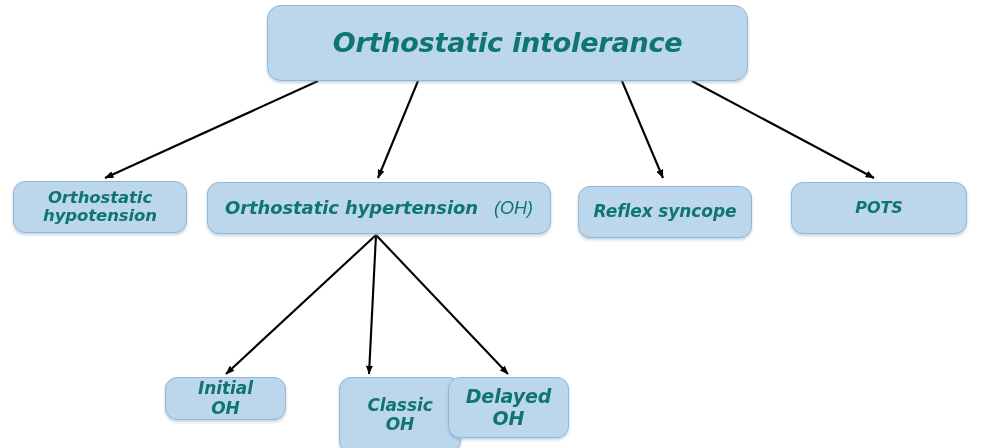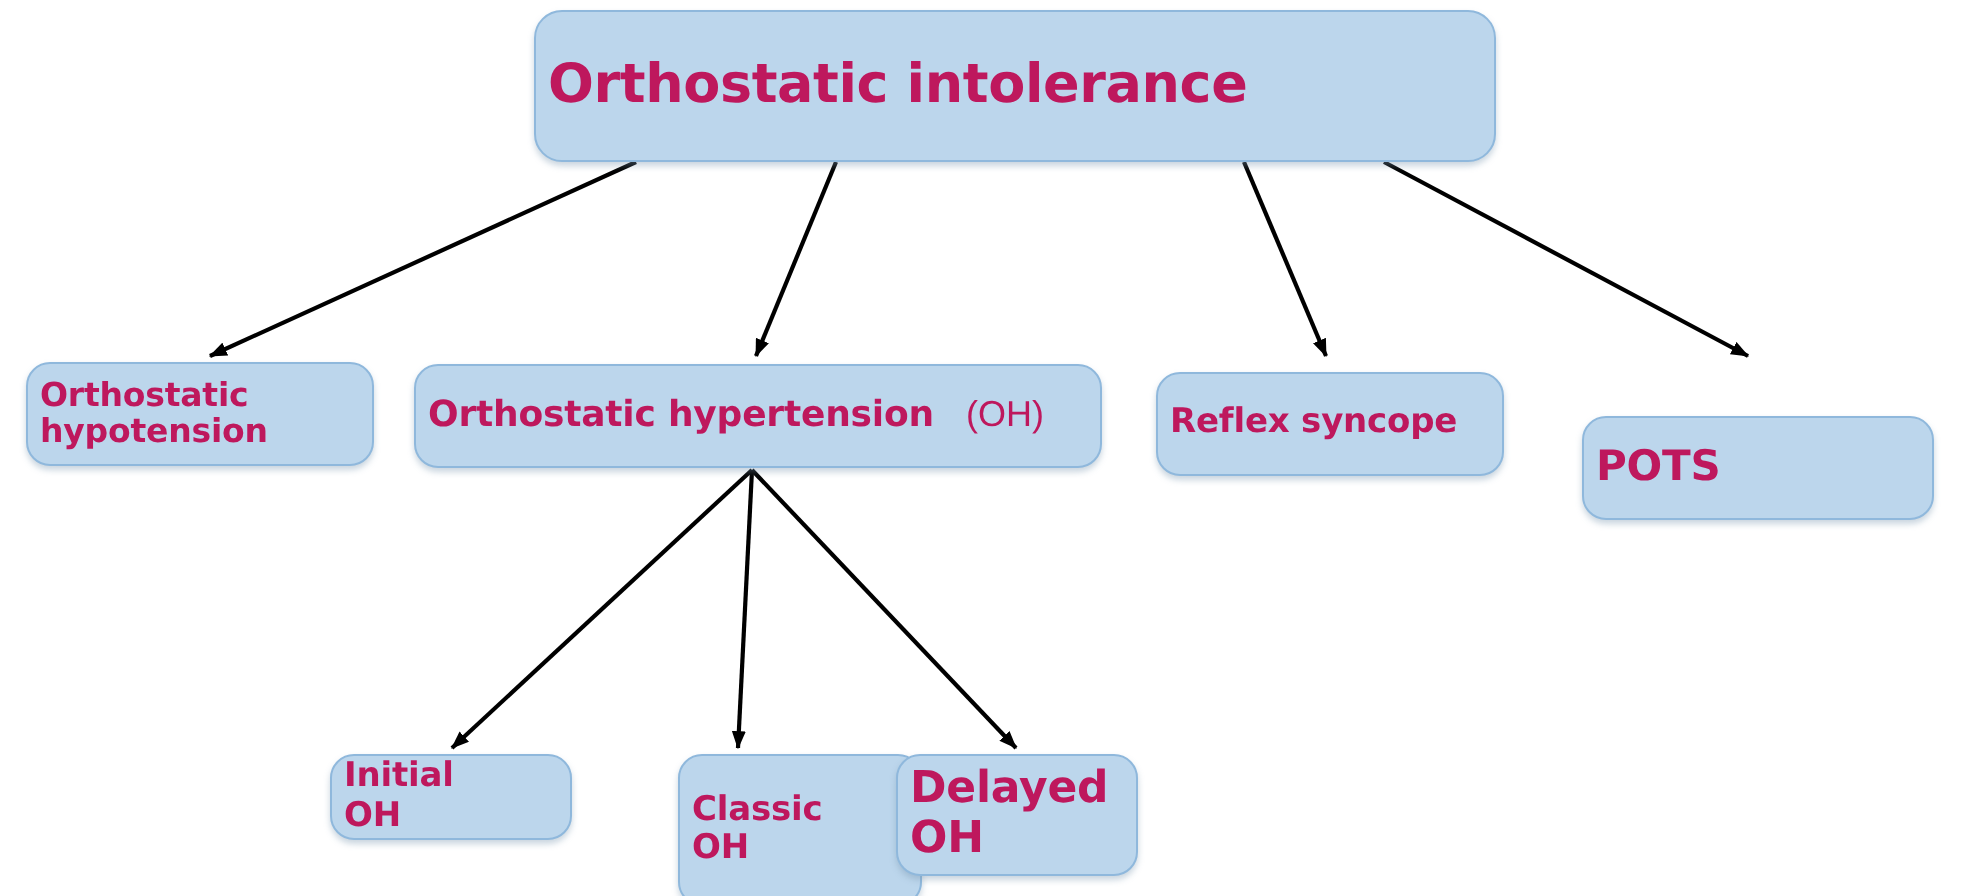--- a/index.html
+++ b/index.html
@@ -35,24 +35,26 @@
   .node {
     position: absolute;
     box-sizing: border-box;
     background: #bcd6ec;
     border: 1px solid #8fb8dc;
     border-radius: 12px;
     box-shadow: 0 2px 3px rgba(120,150,175,0.40);
     display: flex;
     align-items: center;
     justify-content: center;
-    color: #be185d;
+    text-align: center;
+    color: #0f766e;
     font-weight: bold;
     line-height: 1.12;
     letter-spacing: -0.1px;
+    font-style: italic;
   }
 
   .node-label {
     display: block;
     width: 100%;
     padding: 0 6px;
     box-sizing: border-box;
     white-space: pre-line;
   }
 
@@ -93,22 +95,21 @@
     top: 186px;
     width: 174px;
     height: 52px;
     font-size: 17px;
   }
   #node-pots {
     left: 791px;
     top: 182px;
     width: 176px;
     height: 52px;
-    font-size: 21px;
-    margin-top: 26px;
+    font-size: 16px;
   }
 
   
   #node-initial-oh {
     left: 165px;
     top: 377px;
     width: 121px;
     height: 43px;
     font-size: 17px;
   }
@@ -118,21 +119,21 @@
     width: 122px;
     height: 76px;
     font-size: 17px;
     margin-left: 31px;
   }
   #node-delayed-oh {
     left: 448px;
     top: 377px;
     width: 121px;
     height: 61px;
-    font-size: 22px;
+    font-size: 19px;
   }
 </style>
 </head>
 <body>
 
 <div id="diagram-canvas">
 
   <svg id="connector-layer" viewBox="0 0 981 448" width="981" height="448" xmlns="http://www.w3.org/2000/svg">
     <defs>
       <marker id="arrowhead" markerWidth="9" markerHeight="7" refX="8.4" refY="3.5" orient="auto" markerUnits="userSpaceOnUse">

